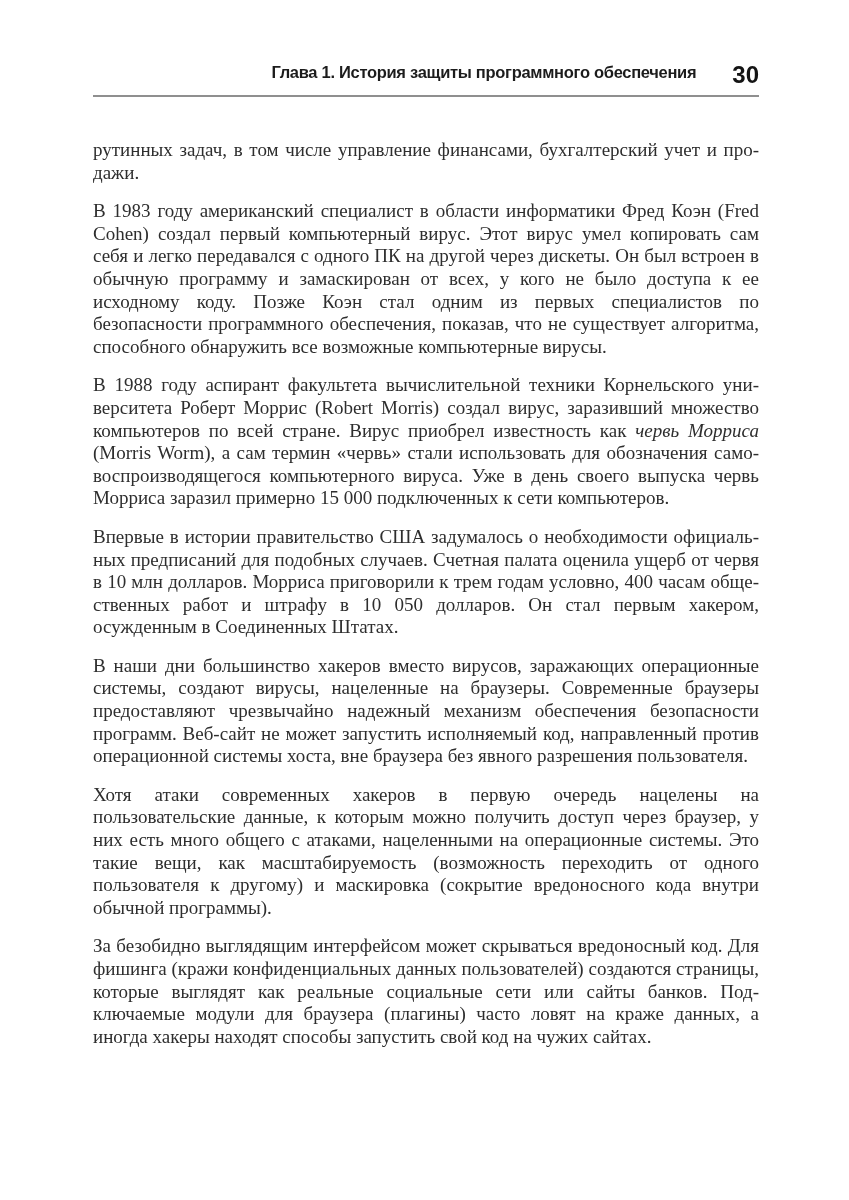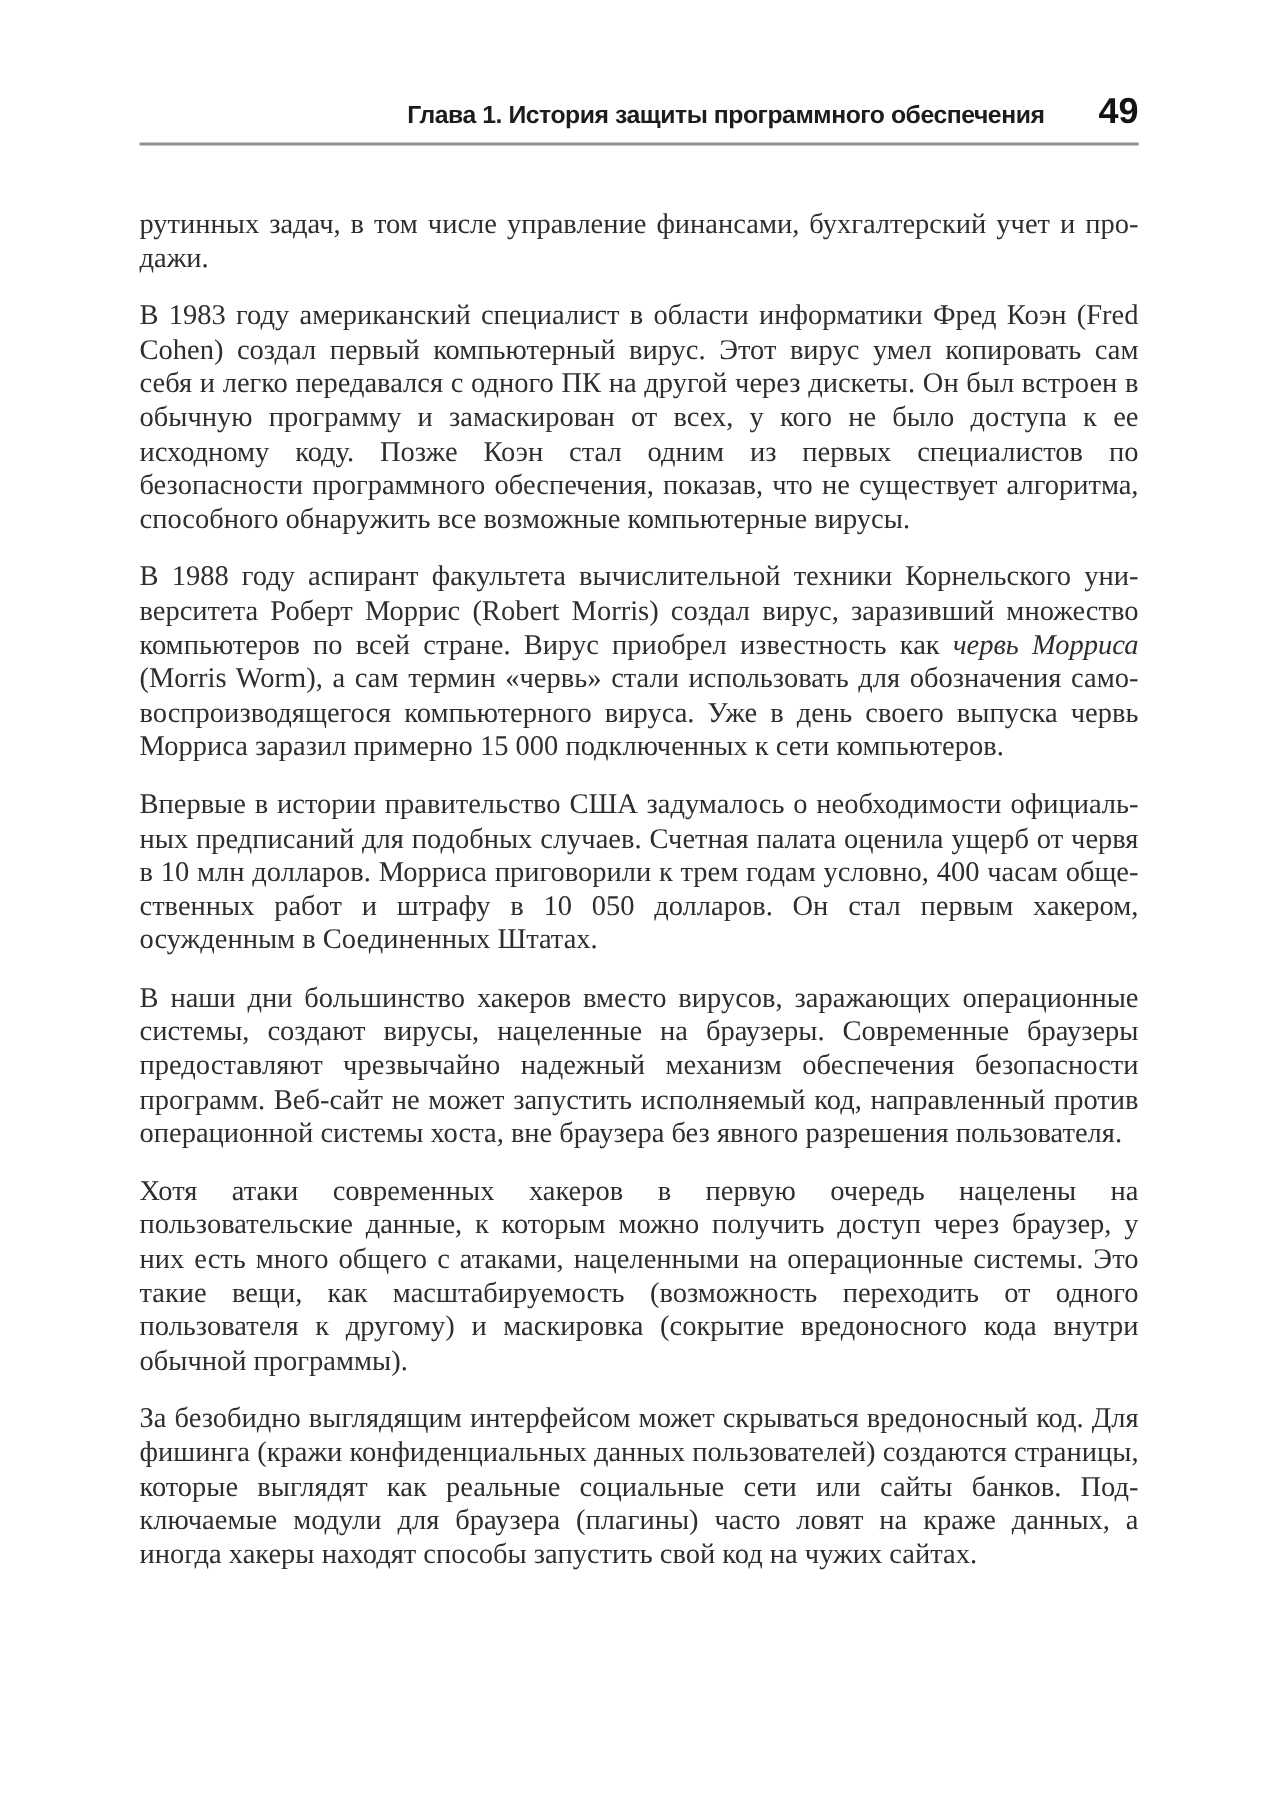--- a/index.html
+++ b/index.html
@@ -17,21 +17,21 @@
   }
   .text-block {
     position: absolute;
     left: 93px;
     top: 0;
     width: 666px;
   }
   .page-header {
     display: flex;
     justify-content: flex-end;
-    align-items: flex-end;
+    align-items: flex-start;
     gap: 36px;
     padding-top: 63px;
     padding-bottom: 8px;
     border-bottom: 2px solid #8f8f8f;
     font-family: "Liberation Sans", sans-serif;
   }
   .chapter-title {
     font-size: 16.5px;
     font-weight: 700;
     letter-spacing: -0.3px;
@@ -60,21 +60,21 @@
   }
 </style>
 </head>
 <body>
 
 <div class="page">
   <div class="text-block">
 
     <header class="page-header">
       <span class="chapter-title">Глава 1. История защиты программного обеспечения</span>
-      <span class="page-number">49</span>
+      <span class="page-number">30</span>
     </header>
 
     <main class="page-body">
       <p>рутинных задач, в том числе управление финансами, бухгалтерский учет и про­дажи.</p>
 
       <p>В 1983 году американский специалист в области информатики Фред Коэн (Fred Cohen) создал первый компьютерный вирус. Этот вирус умел копировать сам себя и легко передавался с одного ПК на другой через дискеты. Он был встроен в обыч­ную программу и замаскирован от всех, у кого не было доступа к ее исходному коду. Позже Коэн стал одним из первых специалистов по безопасности программного обеспечения, показав, что не существует алгоритма, способного обнаружить все возможные компьютерные вирусы.</p>
 
       <p><span>В 1988 году аспирант факультета вычислительной техники Корнельского уни­верситета Роберт Моррис (Robert Morris) создал вирус, заразивший множество компьютеров по всей стране. Вирус приобрел известность как </span><em>червь Морриса</em><span> (Morris Worm), а сам термин «червь» стали использовать для обозначения само­воспроизводящегося компьютерного вируса. Уже в день своего выпуска червь Морриса заразил примерно 15&nbsp;000 подключенных к сети компьютеров.</span></p>
 
       <p>Впервые в истории правительство США задумалось о необходимости официаль­ных предписаний для подобных случаев. Счетная палата оценила ущерб от червя в 10 млн долларов. Морриса приговорили к трем годам условно, 400 часам обще­ственных работ и штрафу в 10&nbsp;050 долларов. Он стал первым хакером, осужденным в Соединенных Штатах.</p>

